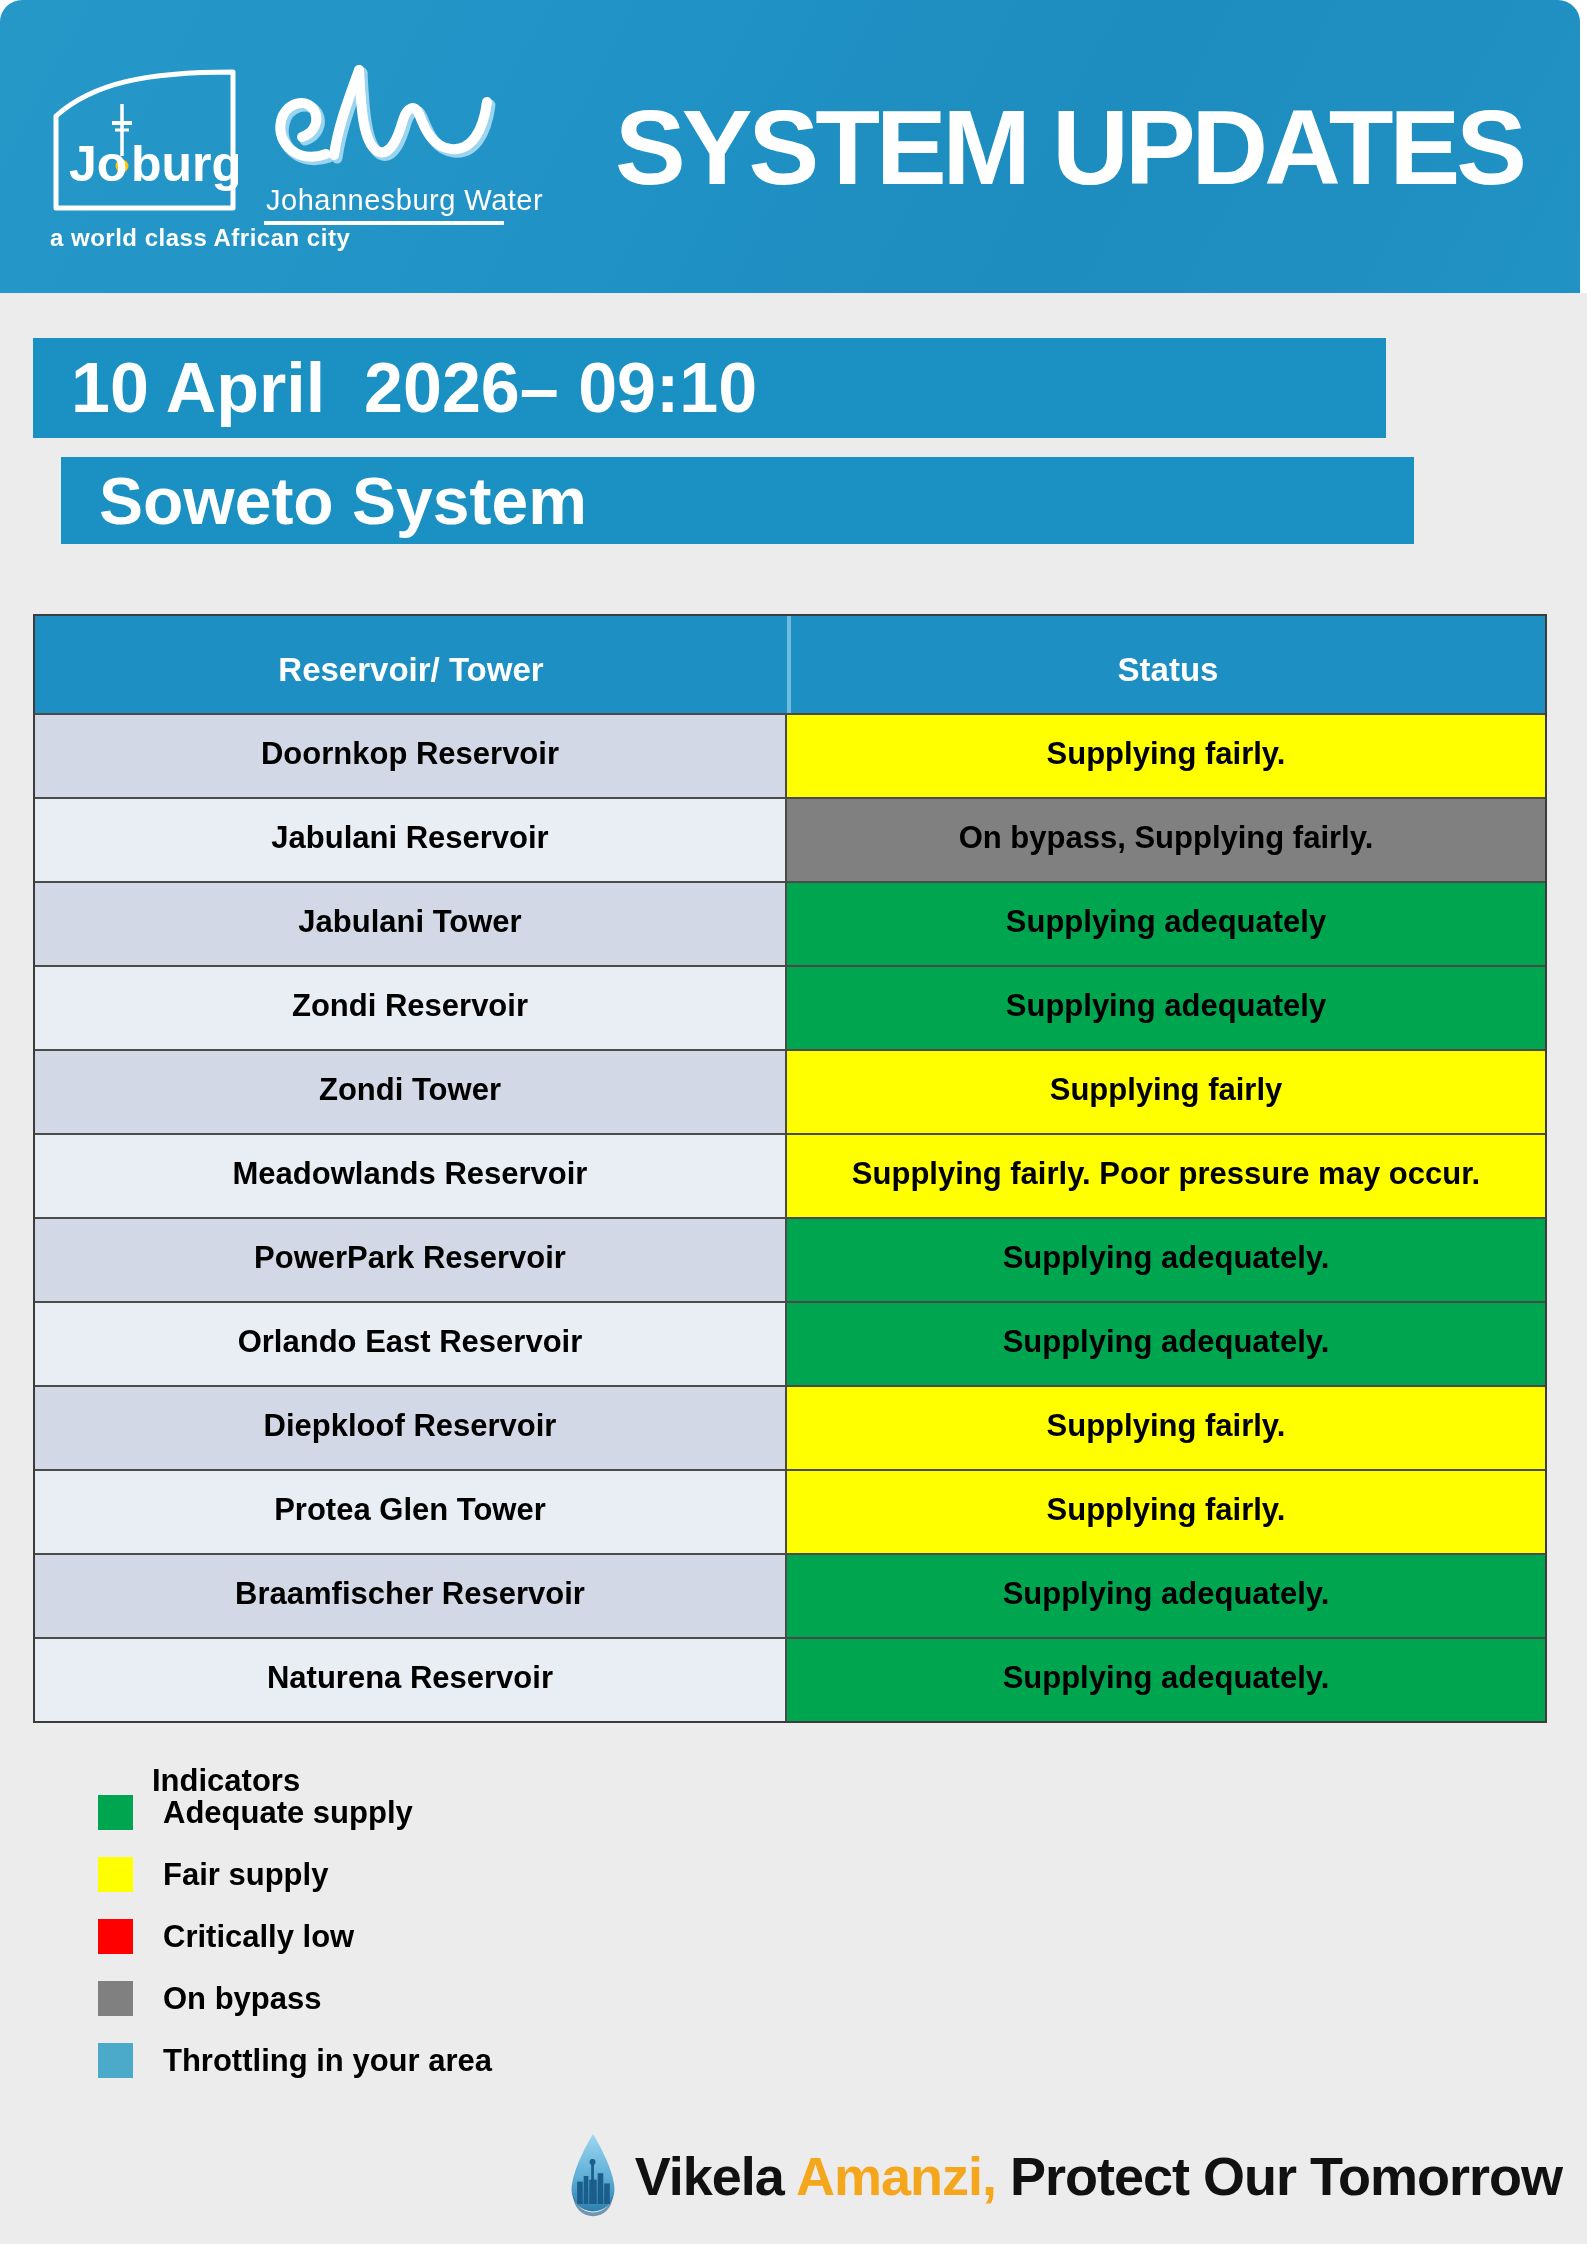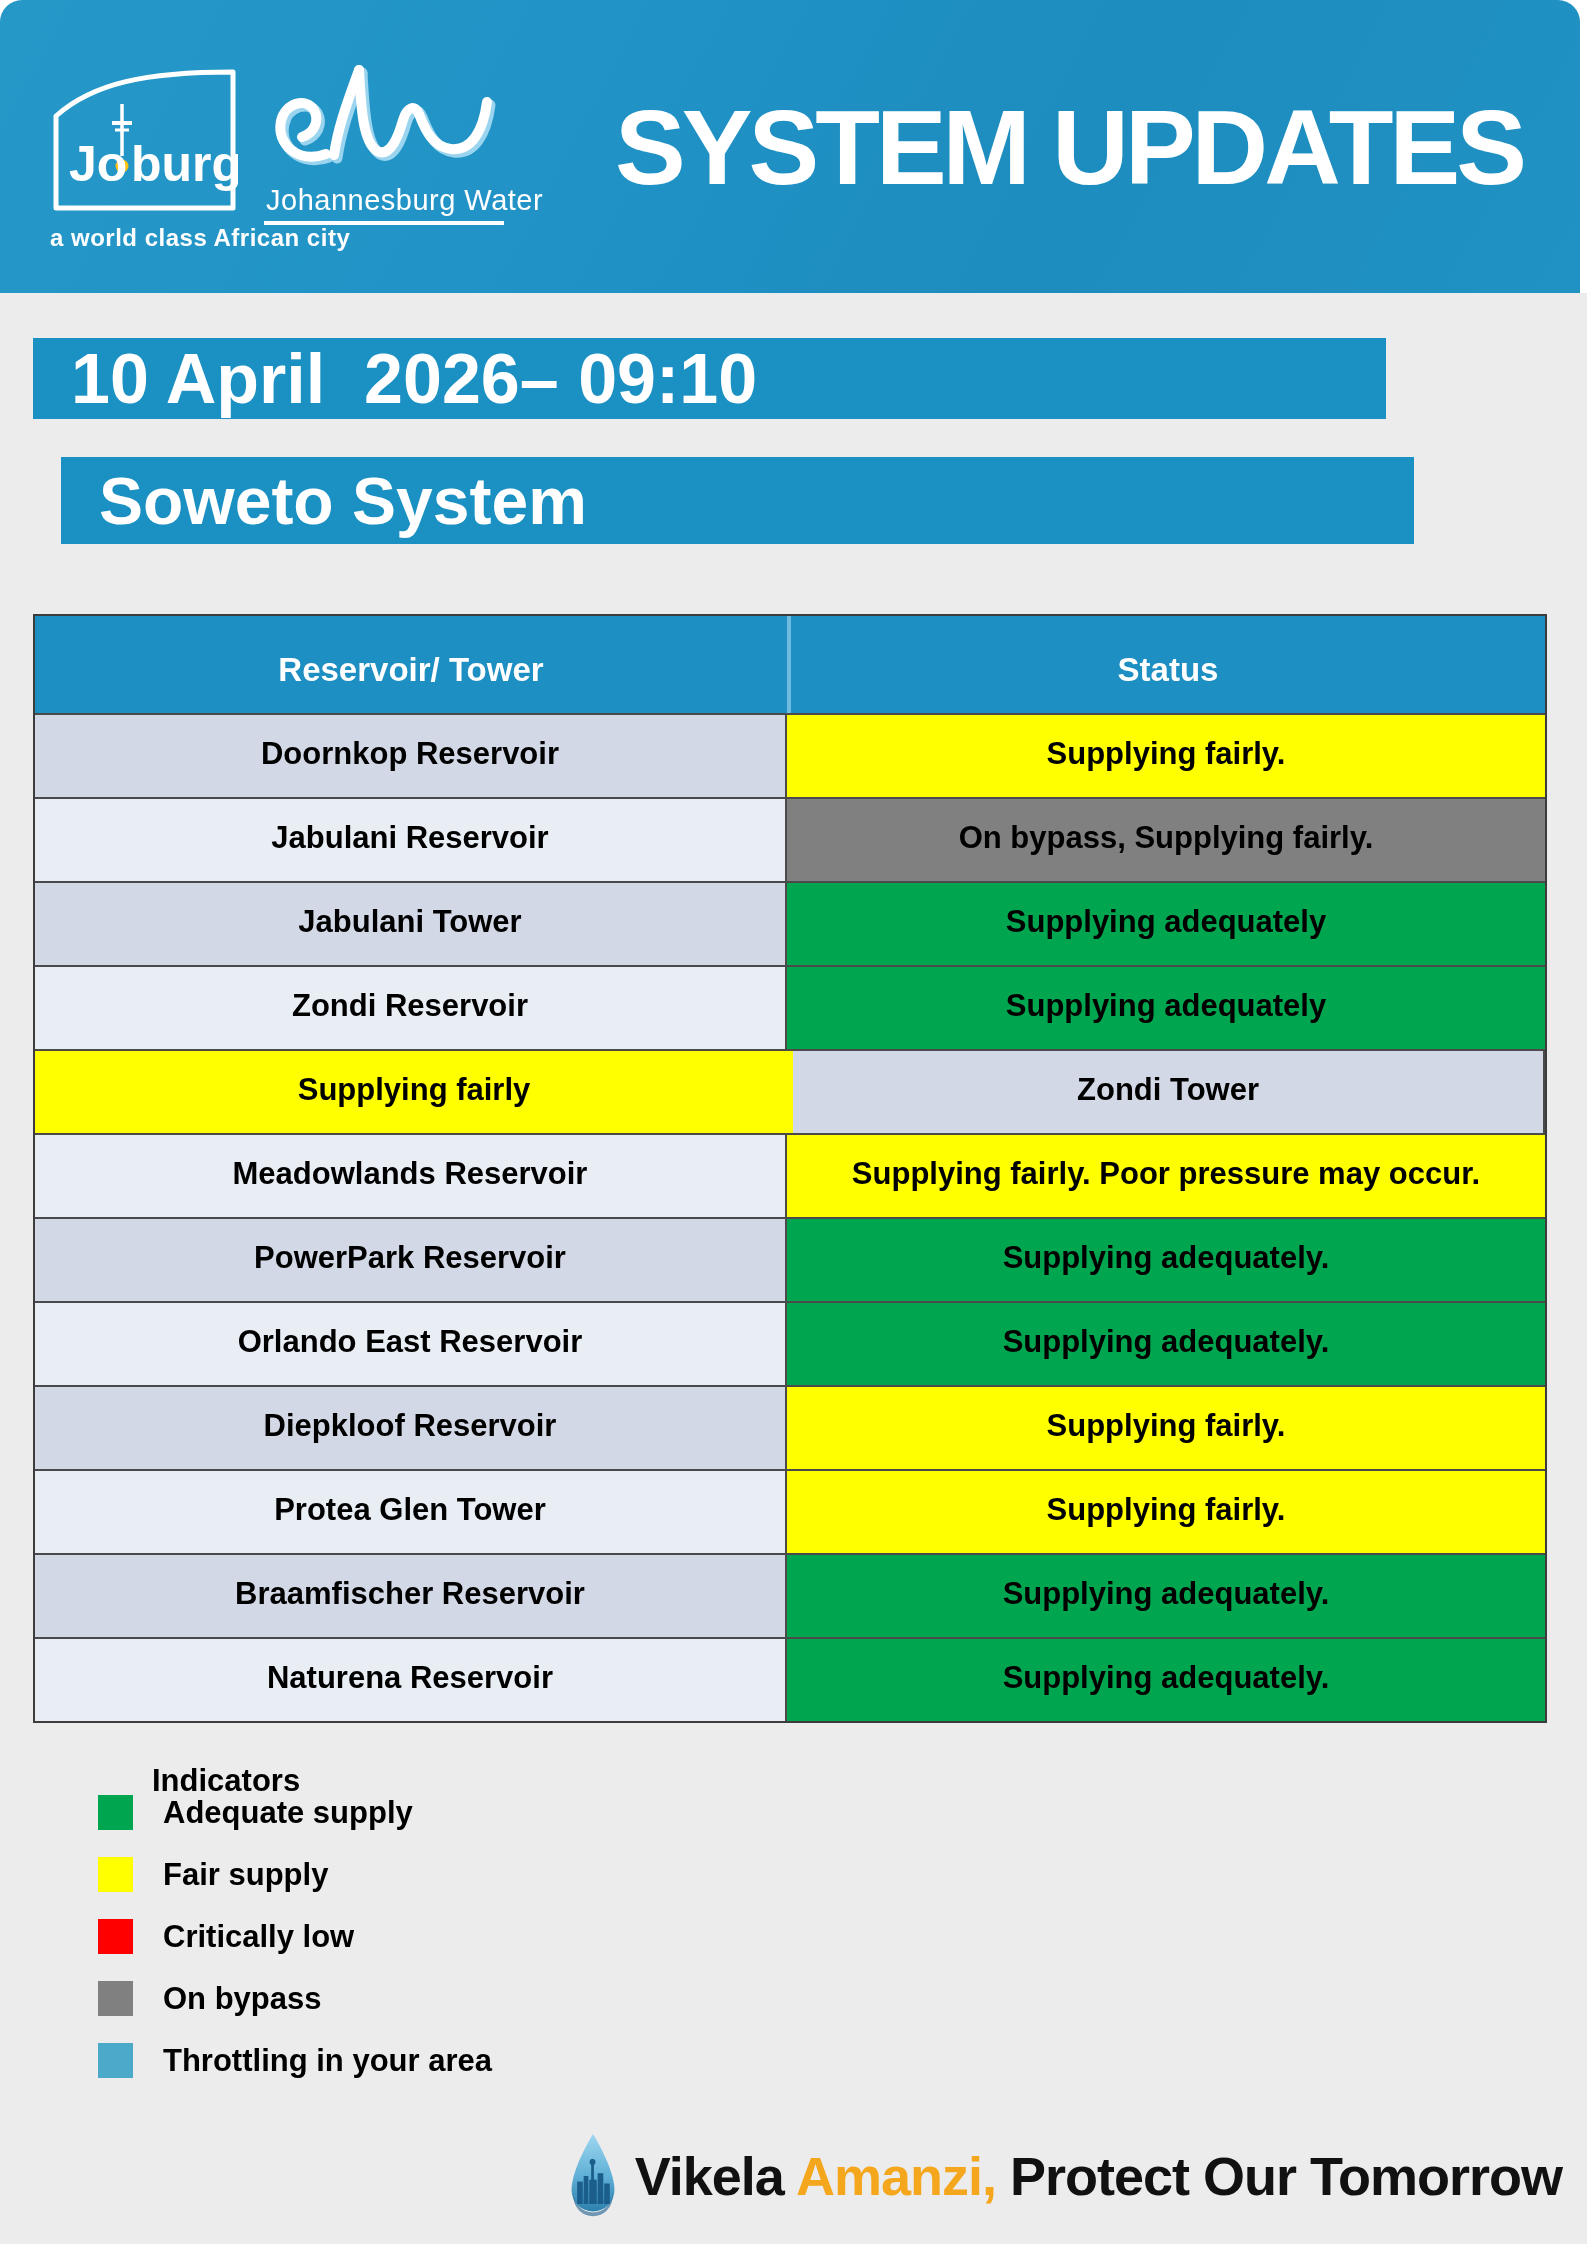--- a/index.html
+++ b/index.html
@@ -34,21 +34,21 @@
   
   .content{
     position:absolute;left:0;top:293px;width:1587px;height:1951px;
     background:#EDECEC;
   }
   
   .banner{
     position:absolute;left:33px;width:1315px;background:#1B90C3;color:#ffffff;
     display:flex;align-items:center;font-weight:bold;white-space:pre;
   }
-  .banner-date{top:338px;height:81px;font-size:70px;padding-left:38px;}
+  .banner-date{top:338px;height:100px;font-size:70px;padding-left:38px;}
   .banner-system{top:457px;height:87px;font-size:66px;padding-left:38px;margin-left:28px;}
   
   .table{
     position:absolute;left:33px;top:614px;width:1514px;
     border:2px solid #3c3c3c;box-sizing:border-box;background:#ffffff;
   }
   .thead{display:flex;height:97px;background:#1E8FC2;}
   .th{
     color:#ffffff;font-weight:bold;font-size:33px;text-align:center;
     padding-top:35px;box-sizing:border-box;
@@ -143,22 +143,22 @@
     </div>
     <div class="trow">
       <div class="cell rname">Jabulani Tower</div>
       <div class="cell rstatus" style="background: rgb(0, 166, 79);">Supplying adequately</div>
     </div>
     <div class="trow">
       <div class="cell rname">Zondi Reservoir</div>
       <div class="cell rstatus" style="background: rgb(0, 166, 79);">Supplying adequately</div>
     </div>
     <div class="trow">
+      <div class="cell rname">Zondi Tower</div>
       <div class="cell rstatus" style="background: rgb(255, 255, 0);">Supplying fairly</div>
-      <div class="cell rname">Zondi Tower</div>
     </div>
     <div class="trow">
       <div class="cell rname">Meadowlands Reservoir</div>
       <div class="cell rstatus" style="background: rgb(255, 255, 0);">Supplying fairly. Poor pressure may occur.</div>
     </div>
     <div class="trow">
       <div class="cell rname">PowerPark Reservoir</div>
       <div class="cell rstatus" style="background: rgb(0, 166, 79);">Supplying adequately.</div>
     </div>
     <div class="trow">

